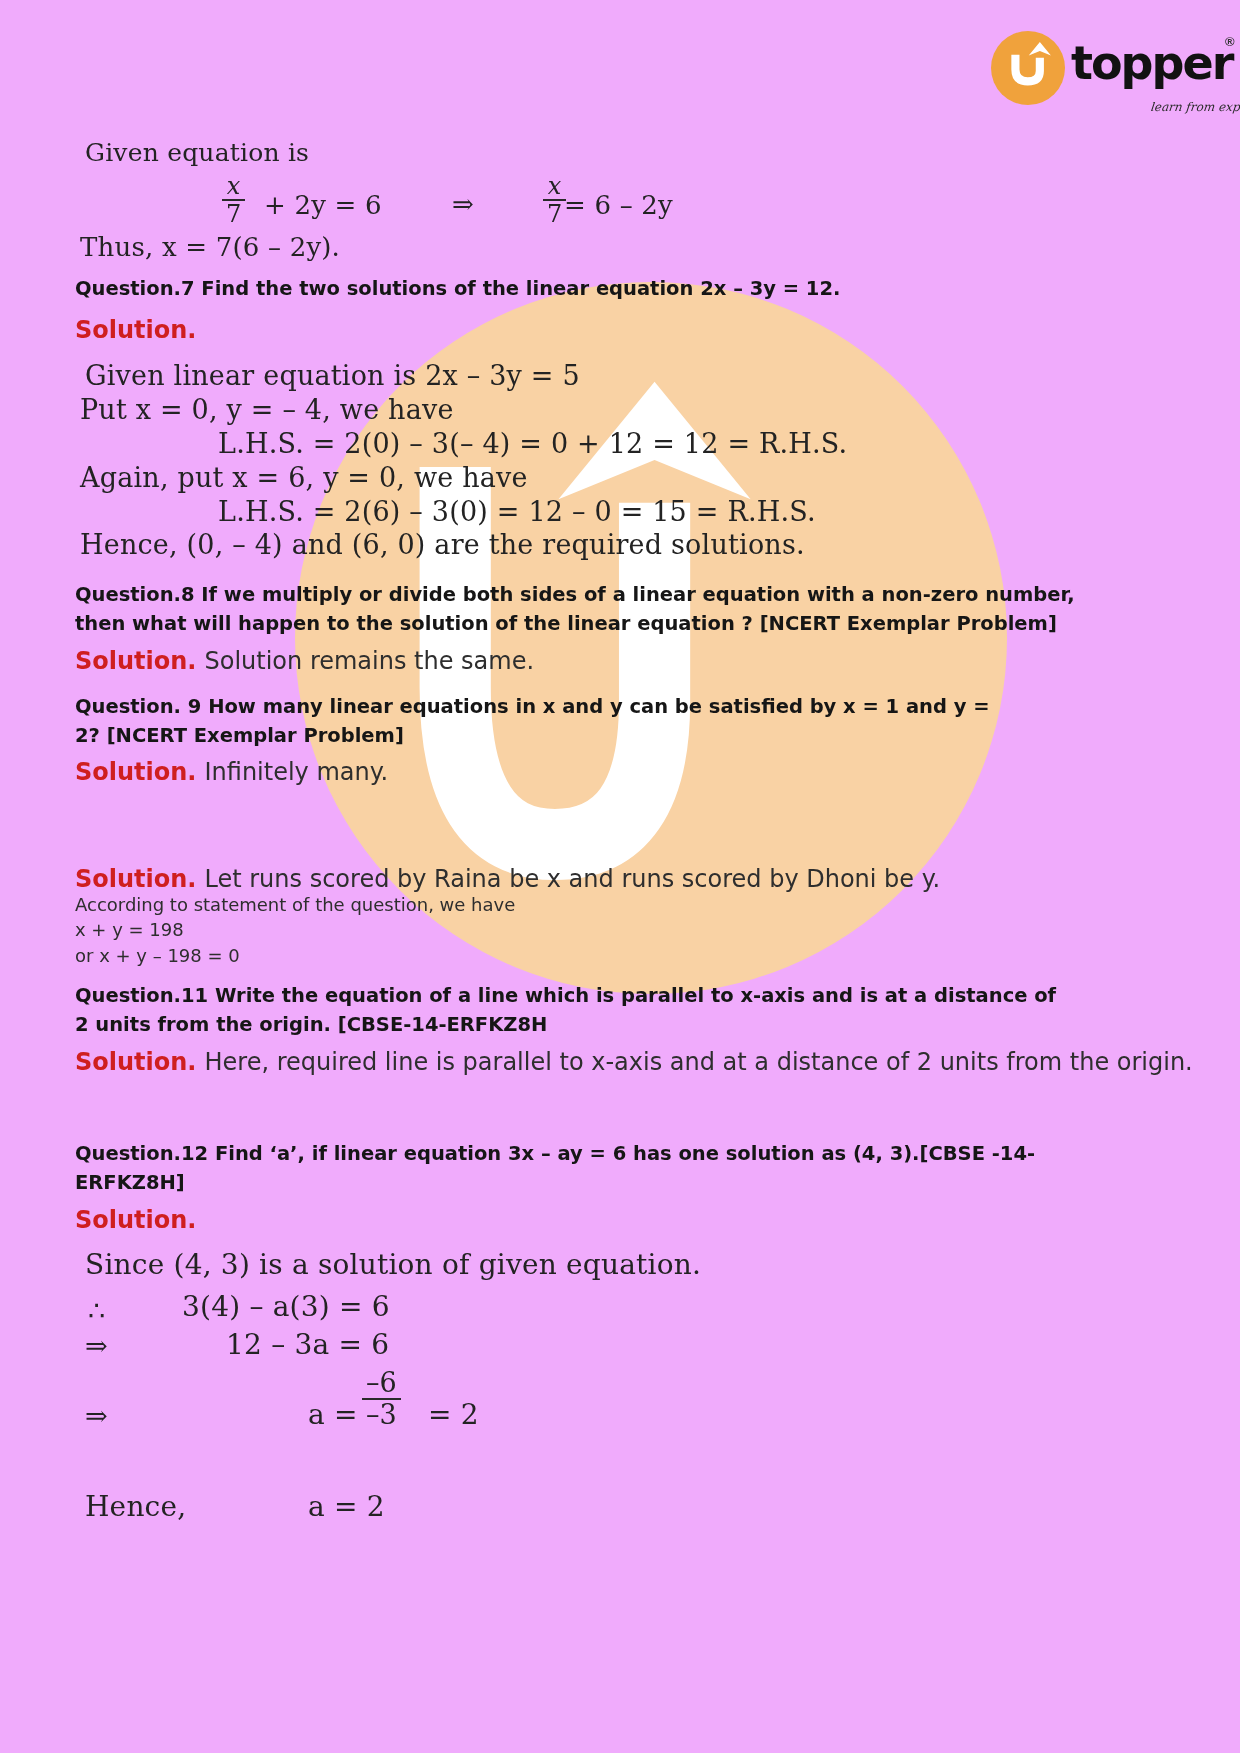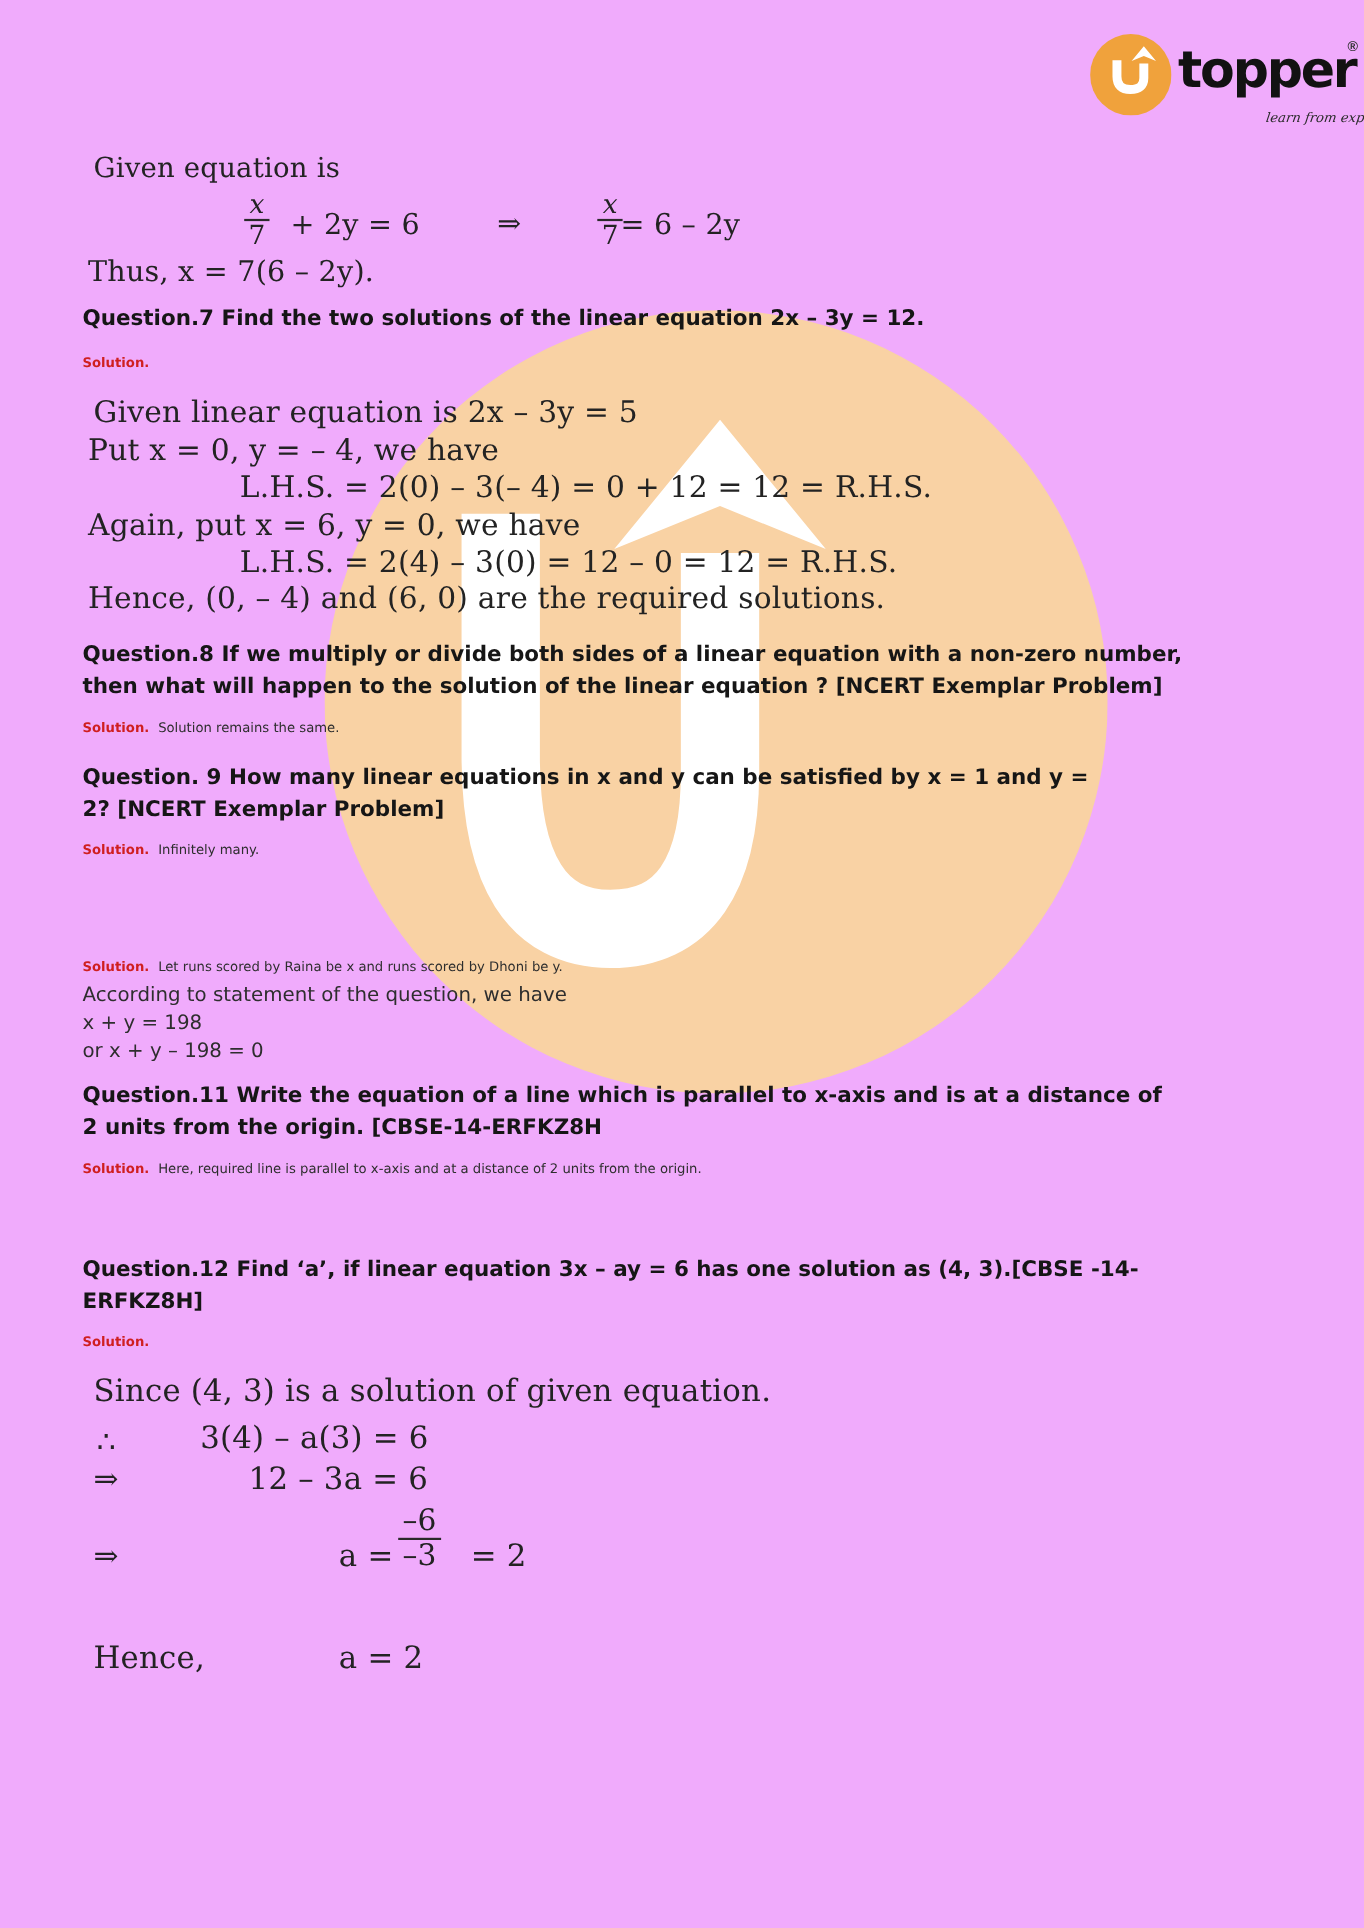--- a/index.html
+++ b/index.html
@@ -27,21 +27,21 @@
   .scan-xl{font-size:28px;}
   
   .frac{position:absolute;z-index:1;display:inline-block;text-align:center;
         font-family:"DejaVu Serif",serif;font-style:italic;color:#232323;}
   .frac .num{font-size:24px;line-height:26px;padding:0 4px;}
   .frac .den{font-size:24px;line-height:27px;padding:0 4px;border-top:2px solid #2a2a2a;font-style:normal;}
   .frac-big .num,.frac-big .den{font-size:27px;line-height:30px;}
   
   .q{position:absolute;z-index:1;font-family:"DejaVu Sans",sans-serif;font-weight:bold;
      font-size:19.5px;line-height:28.5px;color:#161616;width:1110px;}
-  .sol{position:absolute;z-index:1;font-family:"DejaVu Sans",sans-serif;font-size:12px;
+  .sol{position:absolute;z-index:1;font-family:"DejaVu Sans",sans-serif;font-size:24px;
        line-height:25px;color:#2e2e2e;white-space:nowrap;}
   .sol-label{font-weight:bold;color:#cf1f1f;margin-right:8px;}
   .plain{position:absolute;z-index:1;font-family:"DejaVu Sans",sans-serif;font-size:18px;
          line-height:25.3px;color:#2e2e2e;}
   .work-line{position:absolute;z-index:1;}
   .indent{left:218px !important;}
   .sym{position:absolute;z-index:1;font-family:"DejaVu Serif",serif;font-size:27px;color:#232323;}
 </style>
 </head>
 <body>
@@ -82,21 +82,21 @@
   <div class="scan scan-md" style="left:80px;top:232px;">Thus, x = 7(6 – 2y).</div>
 
   <div class="q" style="left:75px;top:275px;">Question.7 Find the two solutions of the linear equation 2x – 3y = 12.</div>
   <div class="sol" style="left:75px;top:318px;">
     <span class="sol-label">Solution.</span>
   </div>
   <div class="scan scan-lg work-line" style="left:85px;top:360px;">Given linear equation is 2x – 3y = 5</div>
   <div class="scan scan-lg work-line" style="left:80px;top:394px;">Put x = 0, y = – 4, we have</div>
   <div class="scan scan-lg work-line indent" style="top:428px;">L.H.S.  = 2(0) – 3(– 4) = 0 + 12 = 12 = R.H.S.</div>
   <div class="scan scan-lg work-line" style="left:80px;top:462px;">Again,  put x = 6, y = 0, we have</div>
-  <div class="scan scan-lg work-line indent" style="top:496px;">L.H.S.  = 2(4) – 3(0) = 12 – 0 = 12 = R.H.S.</div>
+  <div class="scan scan-lg work-line indent" style="top:496px;">L.H.S.  = 2(6) – 3(0) = 12 – 0 = 15 = R.H.S.</div>
   <div class="scan scan-lg work-line" style="left:80px;top:529px;">Hence, (0, – 4) and (6, 0) are the required solutions.</div>
 
   <div class="q" style="left:75px;top:581px;">
     <div>Question.8 If we multiply or divide both sides of a linear equation with a non-zero number,</div>
     <div>then what will happen to the solution of the linear equation ? [NCERT Exemplar Problem]</div>
   </div>
   <div class="sol" style="left:75px;top:649px;">
     <span class="sol-label">Solution.</span><span>Solution remains the same.</span>
   </div>
 

